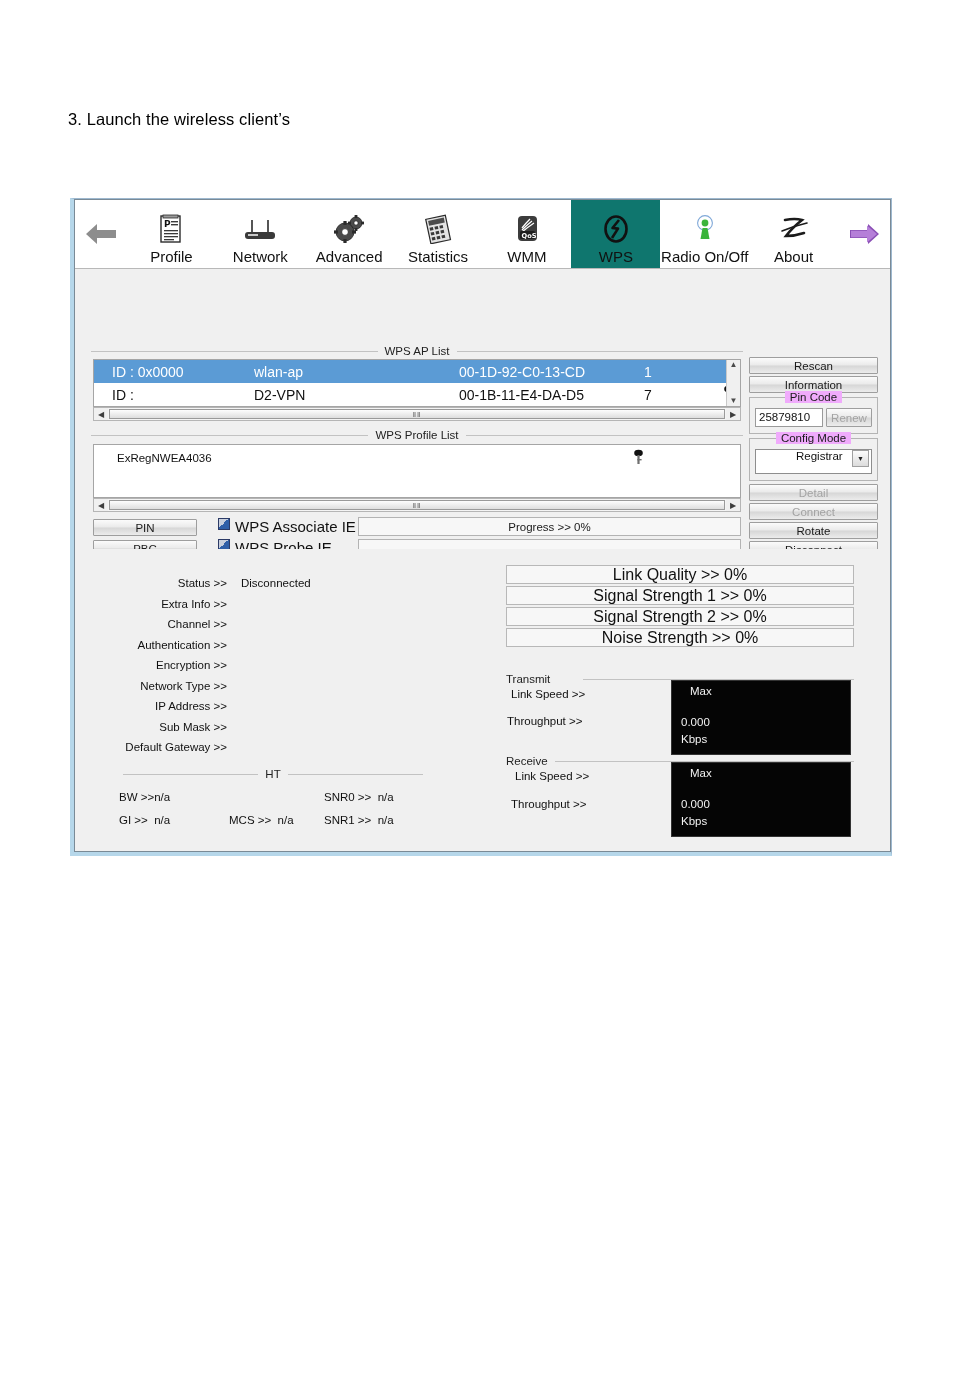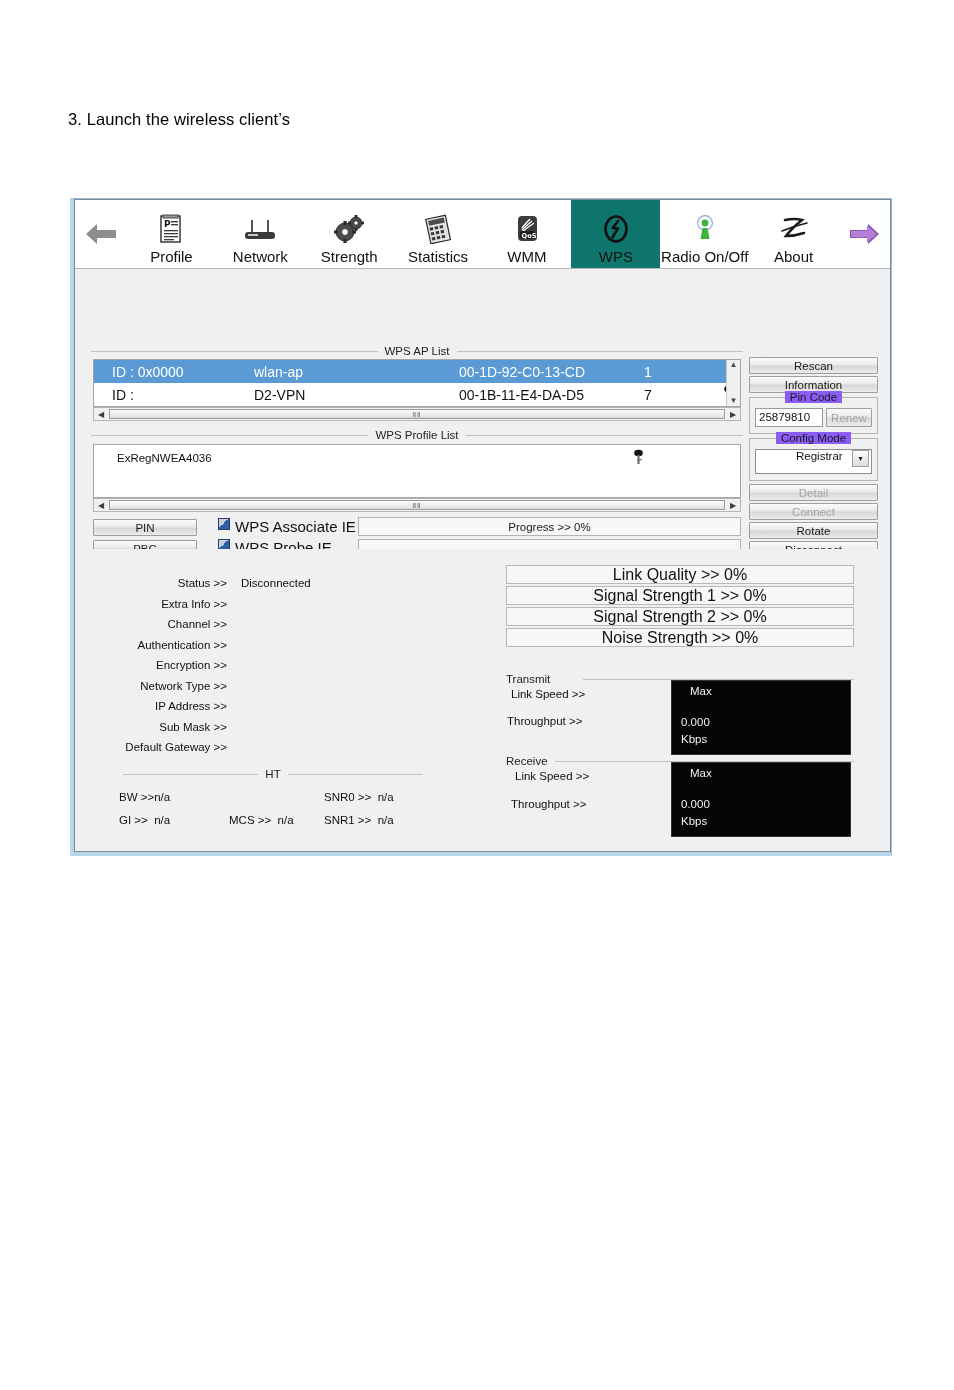--- a/index.html
+++ b/index.html
@@ -198,21 +198,21 @@
     border: 1px solid #b4b4b4;
     margin: 4px 0 3px 0;
     padding: 0 5px 6px 5px;
     position: relative;
     box-sizing: border-box;
   }
   .fs-legend {
     position: absolute; top: -7px; left: 0; right: 0;
     text-align: center; font-size: 11.5px; color: #1a1a1a;
   }
-  .fs-legend span { background: #8b5cf6; padding: 0 5px; }
+  .fs-legend span { background: #f0abfc; padding: 0 5px; }
   .fs-body { padding-top: 10px; display: flex; align-items: center; }
 
   .pin-input {
     width: 68px; height: 19px;
     border: 1px solid #9a9a9a;
     background: #fff;
     font-size: 11.5px; color: #111;
     padding: 0 3px; box-sizing: border-box;
     font-family: "Liberation Sans", sans-serif;
     line-height: 17px;
@@ -365,21 +365,21 @@
                     <rect x="22.6" y="14" width="2.8" height="3"></rect>
                 <rect x="16" y="7.6" width="3" height="2.8"></rect>
                     <rect x="29" y="7.6" width="3" height="2.8"></rect>
                 <rect x="11.4" y="7" width="3.2" height="4"></rect>
                     <rect x="11.4" y="25" width="3.2" height="4"></rect>
                 <rect x="2" y="16.4" width="4" height="3.2"></rect>
                     <rect x="20" y="16.4" width="4" height="3.2"></rect>
               </g>
             </svg>
           </div>
-          <div class="tb-label">Strength</div>
+          <div class="tb-label">Advanced</div>
         </div>
 
         <div class="tb-item">
           <div class="tb-ico">
             <svg width="30" height="30" viewBox="0 0 30 30" aria-hidden="true">
               <g transform="rotate(-12 15 15)">
                 <rect x="5" y="3" width="20" height="25" fill="#e3e3e3" stroke="#2b2b2b" stroke-width="1.2"></rect>
                 <rect x="7" y="5" width="16" height="5" fill="#4c4c4c"></rect>
                 <g fill="#3a3a3a">
                   <rect x="7" y="12" width="3.4" height="3"></rect>

